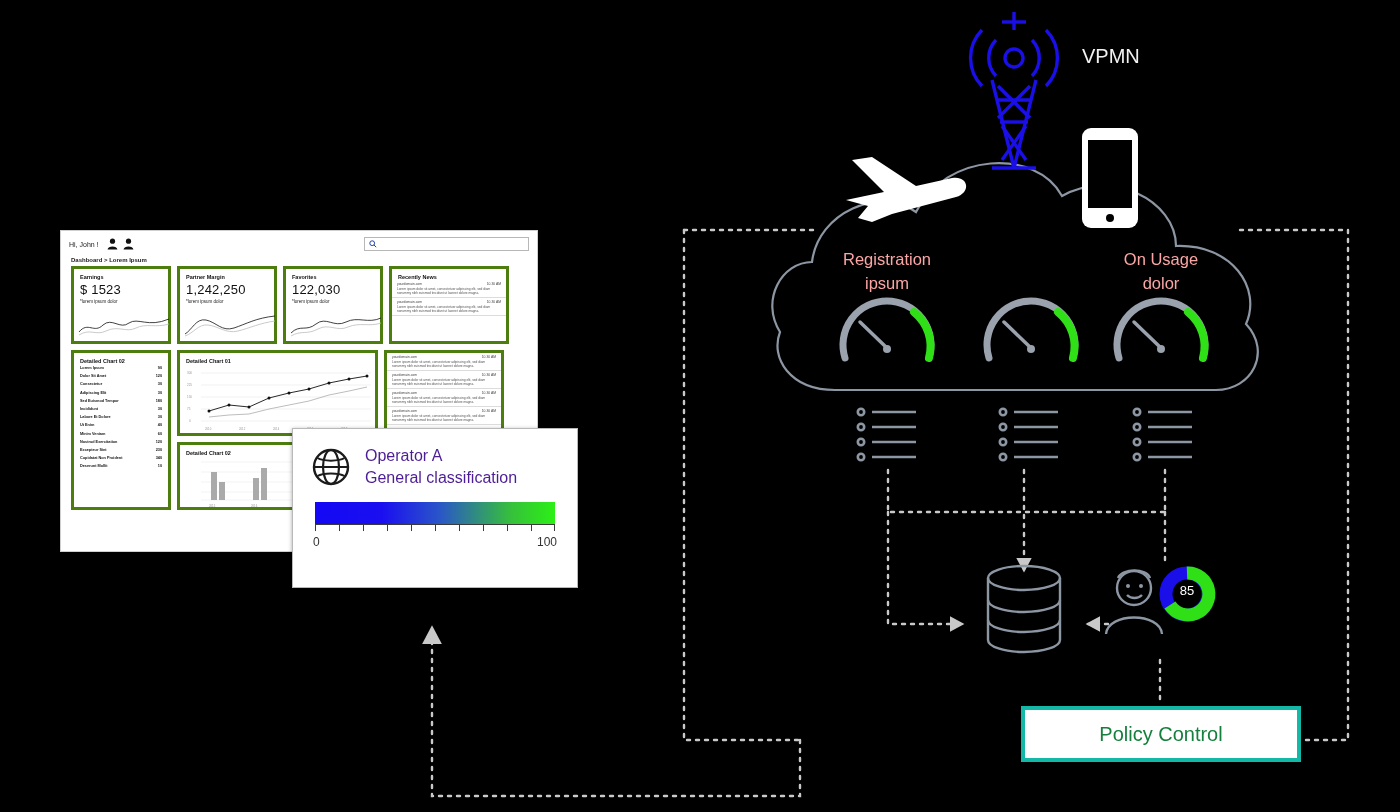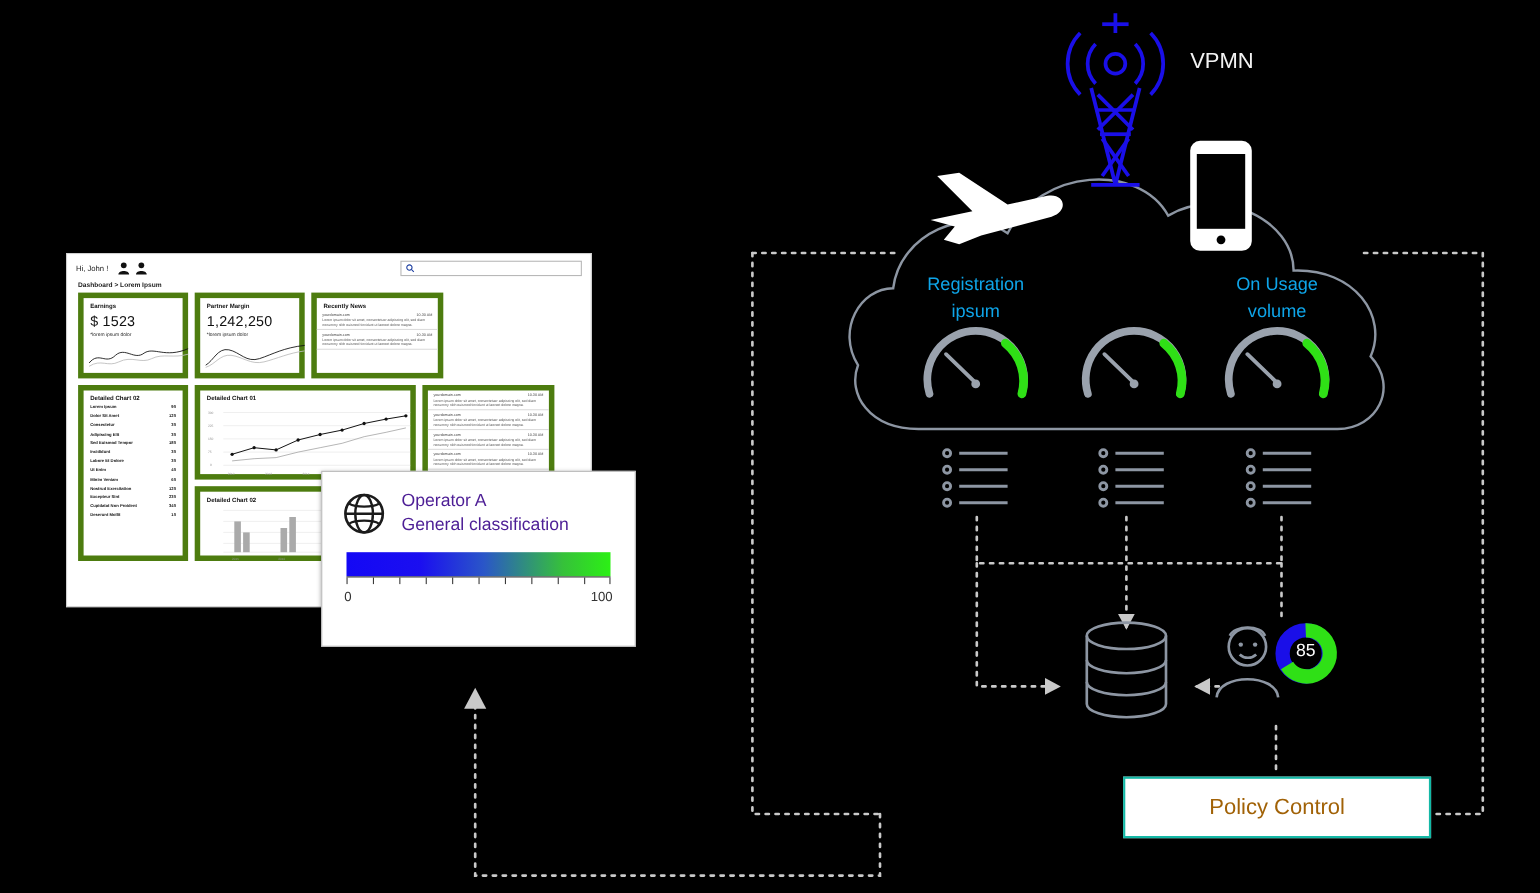--- a/index.html
+++ b/index.html
@@ -73,21 +73,21 @@
     font-weight: bold;
     padding: 0 10px 3px 10px;
     color: #222;
   }
   .dash-grid {
     padding: 0 10px;
     display: flex;
     gap: 6px;
   }
   .card {
-    border: 5px solid #4d7c0f;
+    border: 3px solid #4d7c0f;
     box-sizing: border-box;
     background: #fff;
     position: relative;
   }
   .card-title {
     font-size: 5.5px;
     font-weight: bold;
     padding: 5px 6px 0 6px;
     color: #111;
   }
@@ -187,49 +187,49 @@
     justify-content: space-between;
     font-size: 12px;
     color: #333;
   }
 
   
   .cloud-label {
     position: absolute;
     text-align: center;
     font-size: 16.5px;
-    color: #0ea5e9;
+    color: #fca5a5;
     line-height: 1.45;
     width: 150px;
   }
   .vpmn {
     position: absolute;
     left: 1082px; top: 45px;
     font-size: 20px;
     color: #f2f2f2;
   }
   .policy {
     position: absolute;
     left: 1021px; top: 706px;
     width: 280px; height: 56px;
     background: #ffffff;
-    border: 2px solid #14b8a6;
+    border: 4px solid #14b8a6;
     box-sizing: border-box;
     display: flex;
     align-items: center;
     justify-content: center;
-    color: #a16207;
+    color: #15803d;
     font-size: 20px;
   }
   .donut-label {
     position: absolute;
     left: 1172px; top: 583px;
     width: 30px;
     text-align: center;
-    font-size: 16px;
+    font-size: 13px;
     color: #ffffff;
   }
 </style>
 </head>
 <body>
 
 <div class="stage">
 
   <div class="dash">
     <div class="dash-top">
@@ -265,20 +265,29 @@
           <path d="M3 23 C14 16, 20 24, 30 19 C42 13, 50 21, 60 16 C70 11, 80 16, 93 12" fill="none" stroke="#bdbdbd" stroke-width="0.8"></path>
         </svg>
       </div>
       <div class="card kpi">
         <div class="card-title">Partner Margin</div>
         <div class="card-big">1,242,250</div>
         <div class="card-sub">*lorem ipsum dolor</div>
         <svg width="96" height="26" viewBox="0 0 96 26" style="position:absolute;bottom:3px;left:2px;">
           <path d="M3 22 C10 18, 14 6, 24 8 C34 10, 40 20, 52 16 C64 12, 74 6, 93 4" fill="none" stroke="#111" stroke-width="0.8"></path>
           <path d="M3 24 C12 21, 16 12, 26 13 C36 14, 44 22, 56 19 C68 16, 78 11, 93 9" fill="none" stroke="#bdbdbd" stroke-width="0.8"></path>
+        </svg>
+      </div>
+      <div class="card kpi">
+        <div class="card-title">Favorites</div>
+        <div class="card-big">122,030</div>
+        <div class="card-sub">*lorem ipsum dolor</div>
+        <svg width="96" height="26" viewBox="0 0 96 26" style="position:absolute;bottom:3px;left:2px;">
+          <path d="M3 21 C12 12, 18 20, 28 12 C38 4, 46 16, 58 10 C70 4, 80 12, 93 6" fill="none" stroke="#111" stroke-width="0.8"></path>
+          <path d="M3 24 C13 18, 19 23, 30 17 C41 11, 49 20, 60 15 C72 10, 82 15, 93 11" fill="none" stroke="#bdbdbd" stroke-width="0.8"></path>
         </svg>
       </div>
       <div class="card news">
         <div class="card-title">Recently News</div>
         <div class="news-row">
           <div class="nh">
               <span>yourdomain.com</span>
               <span>10.30 AM</span>
             </div>
           <div class="nb">Lorem ipsum dolor sit amet, consectetuer adipiscing elit, sed diam nonummy nibh euismod tincidunt ut laoreet dolore magna.</div>
@@ -632,21 +641,21 @@
       <path d="M1187 573 A 21 21 0 1 1 1170 605" fill="none" stroke="#2fe016" stroke-width="13"></path>
     </g>
   </svg>
 
   <div class="cloud-label" style="left:812px; top:248px;">
     <div>Registration</div>
     <div>ipsum</div>
   </div>
   <div class="cloud-label" style="left:1086px; top:248px;">
     <div>On Usage</div>
-    <div>volume</div>
+    <div>dolor</div>
   </div>
 
   <div class="vpmn">VPMN</div>
   <div class="donut-label">85</div>
 
   <div class="policy">
     <span>Policy Control</span>
   </div>
 
 </div>

